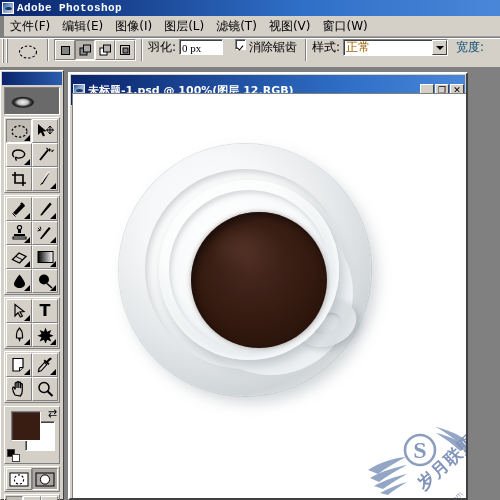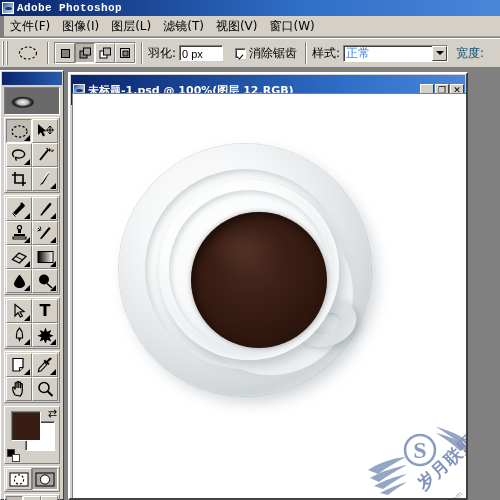--- a/index.html
+++ b/index.html
@@ -40,59 +40,59 @@
   .menu-item{
     font-size:12px;color:#000;padding:2px 6px;white-space:nowrap;
     font-family:"DejaVu Sans","Liberation Sans",sans-serif;
   }
 
   
   .optionsbar{
     position:absolute;left:0;top:38px;width:500px;height:30px;
     background:#d4d0c8;box-sizing:border-box;
     border-top:1px solid #fff;border-bottom:1px solid #808080;
-    display:flex;align-items:center;
+    display:flex;align-items:flex-start;
   }
   .ob-grip{
     width:8px;height:24px;margin-left:2px;margin-right:4px;
     background:
       linear-gradient(to right,#fff 0 1px,#808080 1px 2px,transparent 2px 4px,
                       #fff 4px 5px,#808080 5px 6px,transparent 6px 8px);
   }
   .ob-tool{
     width:28px;height:26px;display:flex;align-items:center;justify-content:center;
   }
   .ob-sep{width:2px;height:22px;margin:0 5px;
     background:linear-gradient(to right,#808080 0 1px,#ffffff 1px 2px);}
   .ob-label{font-size:12px;color:#000;margin-right:3px;white-space:nowrap;
     font-family:"DejaVu Sans","Liberation Sans",sans-serif;}
   .ob-label.dim{color:#0c4a6e;}
   .ob-input{
     background:#fff;border:1px solid;border-color:#808080 #fff #fff #808080;
     box-shadow:inset 1px 1px 0 #404040;
     height:16px;width:44px;font-size:11px;padding:0 2px;
-    font-family:Liberation Sans, sans-serif;
+    font-family:Liberation Serif, serif;
     color:#000;line-height:16px;box-sizing:border-box;
   }
   .ob-check{
     width:11px;height:11px;background:#fff;
     border:1px solid;border-color:#808080 #fff #fff #808080;
     box-shadow:inset 1px 1px 0 #404040;
     position:relative;margin-right:3px;box-sizing:border-box;
   }
   .ob-check.on:after{
     content:"";position:absolute;left:2px;top:4px;width:3px;height:5px;
     border:solid #000;border-width:0 1.5px 1.5px 0;transform:rotate(40deg);
   }
   .ob-combo{
     display:flex;align-items:center;background:#fff;height:17px;width:105px;
     border:1px solid;border-color:#808080 #fff #fff #808080;
     box-shadow:inset 1px 1px 0 #404040;box-sizing:border-box;
   }
-  .ob-combo .val{flex:1;font-size:12px;padding-left:2px;color:#3b82f6;
+  .ob-combo .val{flex:1;font-size:12px;padding-left:2px;color:#a16207;
     font-family:"DejaVu Sans","Liberation Sans",sans-serif;}
   .ob-combo .arrow{
     width:15px;height:15px;background:#d4d0c8;
     border:1px solid;border-color:#fff #404040 #404040 #fff;
     display:flex;align-items:center;justify-content:center;box-sizing:border-box;
   }
   .ob-combo .arrow span{
     width:0;height:0;border-left:4px solid transparent;border-right:4px solid transparent;
     border-top:4px solid #000;display:block;
   }
@@ -297,20 +297,21 @@
 
 <div id="app">
 
   <div class="titlebar">
     <div class="tb-icon"></div>
     <div class="tb-title">Adobe Photoshop</div>
   </div>
 
   <div class="menubar">
     <div class="menu-item">文件(F)</div>
+    <div class="menu-item">编辑(E)</div>
     <div class="menu-item">图像(I)</div>
     <div class="menu-item">图层(L)</div>
     <div class="menu-item">滤镜(T)</div>
     <div class="menu-item">视图(V)</div>
     <div class="menu-item">窗口(W)</div>
   </div>
 
   <div class="optionsbar">
     <div class="ob-grip"></div>
 

